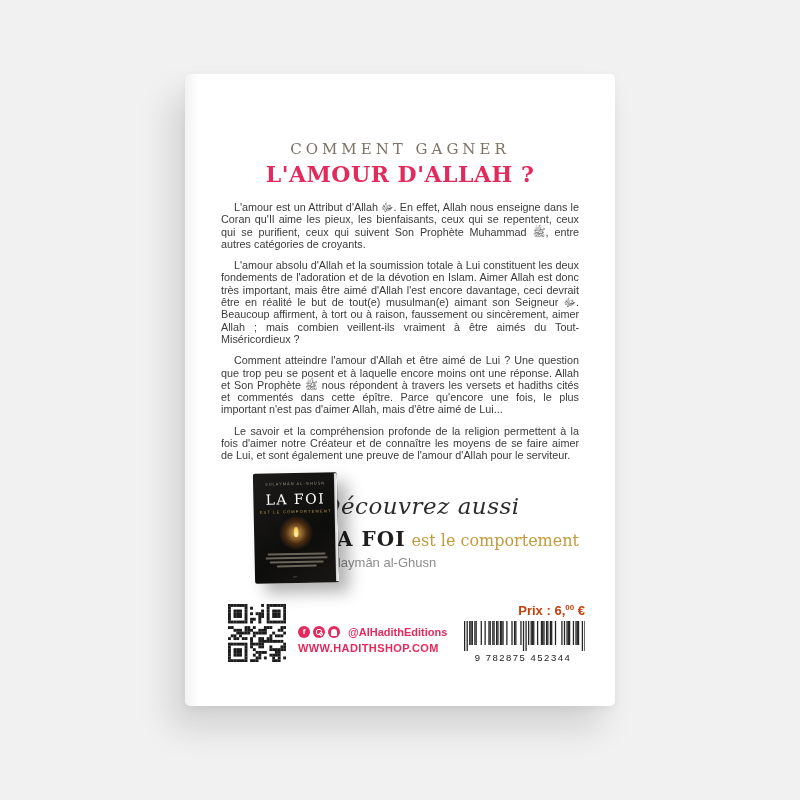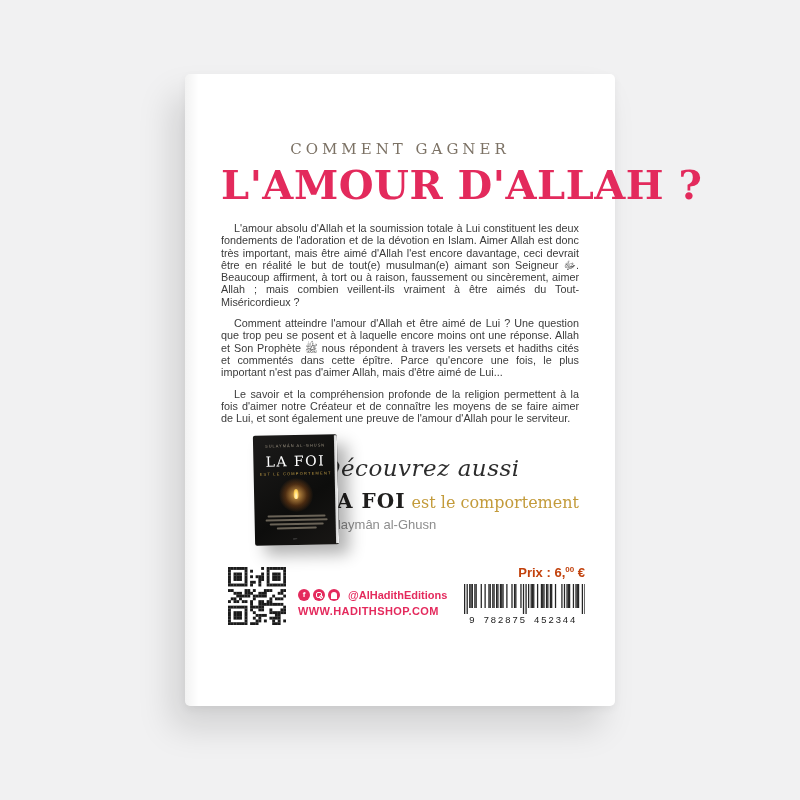--- a/index.html
+++ b/index.html
@@ -29,21 +29,21 @@
 
   
   .kicker {
     margin-top:66px; text-align:center;
     font-family:"DejaVu Serif", serif;
     font-size:15px; letter-spacing:4px; color:#7c7265; font-weight:400;
   }
   .title {
     margin-top:3px; text-align:center;
     font-family:"DejaVu Serif", serif;
-    font-size:40px; font-weight:700; letter-spacing:.5px;
+    font-size:22px; font-weight:700; letter-spacing:.5px;
     color:#e32a5c; white-space:nowrap;
   }
 
   
   .body-text {
     margin-top:14px;
     font-size:10.8px; line-height:12.3px; color:#3b3b3b;
     text-align:justify;
   }
   .body-text p { margin-bottom:9px; text-indent:13px; }
@@ -119,35 +119,36 @@
   .s-icon .ghost { width:6px; height:7px; background:#fff; border-radius:3px 3px 0 0; }
   .handle { margin-left:5px; font-size:11px; font-weight:700; color:#e42a5d; }
   .website { margin-top:4px; font-size:11px; font-weight:700; letter-spacing:.4px; color:#e42a5d; }
 
   .footer-right { text-align:right; margin-right:-8px; }
   .price { font-size:13px; font-weight:700; color:#c2410c; margin-bottom:2px; margin-right:2px; }
   .price sup { font-size:8px; }
   .barcode-box { background:#fff; padding:1px 2px; }
   .barcode-box svg { display:block; }
   .barcode-digits {
-    font-family:Liberation Mono, monospace;
+    font-family:Liberation Sans, sans-serif;
     font-size:9.5px; color:#222; letter-spacing:1.5px;
     margin-top:-1px; text-align:center; white-space:nowrap;
   }
 </style>
 </head>
 <body>
 
 <div class="stage">
   <div class="book">
 
     <div class="kicker">COMMENT GAGNER</div>
     <h1 class="title">L'AMOUR D'ALLAH ?</h1>
 
     <div class="body-text">
+      <p>L'amour est un Attribut d'Allah ﷻ. En effet, Allah nous enseigne dans le Coran qu'Il aime les pieux, les bienfaisants, ceux qui se repentent, ceux qui se purifient, ceux qui suivent Son Prophète Muhammad ﷺ, entre autres catégories de croyants.</p>
       <p>L'amour absolu d'Allah et la soumission totale à Lui constituent les deux fondements de l'adoration et de la dévotion en Islam. Aimer Allah est donc très important, mais être aimé d'Allah l'est encore davantage, ceci devrait être en réalité le but de tout(e) musulman(e) aimant son Seigneur ﷻ. Beaucoup affirment, à tort ou à raison, faussement ou sincèrement, aimer Allah ; mais combien veillent-ils vraiment à être aimés du Tout-Miséricordieux ?</p>
       <p>Comment atteindre l'amour d'Allah et être aimé de Lui ? Une question que trop peu se posent et à laquelle encore moins ont une réponse. Allah et Son Prophète ﷺ nous répondent à travers les versets et hadiths cités et commentés dans cette épître. Parce qu'encore une fois, le plus important n'est pas d'aimer Allah, mais d'être aimé de Lui...</p>
       <p>Le savoir et la compréhension profonde de la religion permettent à la fois d'aimer notre Créateur et de connaître les moyens de se faire aimer de Lui, et sont également une preuve de l'amour d'Allah pour le serviteur.</p>
     </div>
 
     <div class="promo">
       <div class="thumb-wrap">
         <div class="thumb">
           <div class="t-author">SULAYMÂN AL-GHUSN</div>
           <div class="t-title">LA FOI</div>

